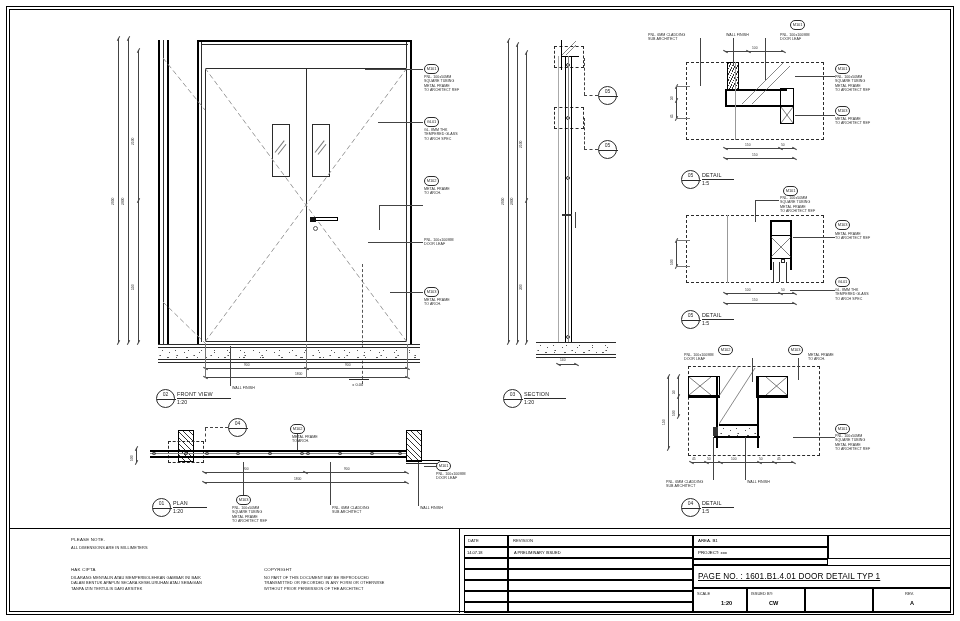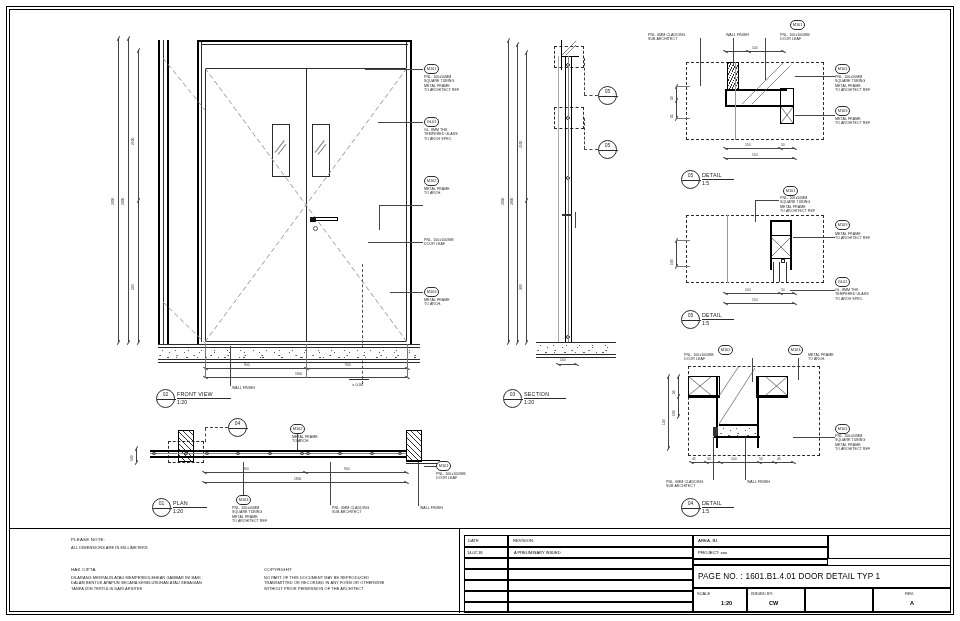--- a/index.html
+++ b/index.html
@@ -657,21 +657,21 @@
     <div class="tbcell" style="left:499px;top:73px;width:185px;height:11px;"></div>
 
     <div class="tbcell" style="left:684px;top:6px;width:135px;height:12px;"></div>
     <div class="tbval" style="left:689px;top:9px;">AREA. B1</div>
     <div class="tbcell" style="left:684px;top:18px;width:135px;height:12px;"></div>
     <div class="tbval" style="left:689px;top:21px;">PROJECT: xxx</div>
     <div class="tbcell" style="left:819px;top:6px;width:123px;height:24px;"></div>
     <div class="tbcell" style="left:684px;top:30px;width:135px;height:6px;"></div>
 
     <div class="tbcell" style="left:684px;top:36px;width:258px;height:23px;"></div>
-    <div class="tbbig" style="left:689px;top:43px;">PAGE NO. : 1601.B1.4.01 DOOR DETAIL TYP 1</div>
+    <div class="tbbig" style="left:689px;top:43px;text-decoration:underline;">PAGE NO. : 1601.B1.4.01 DOOR DETAIL TYP 1</div>
 
     <div class="tbcell" style="left:684px;top:59px;width:54px;height:25px;"></div>
     <div class="tblabel" style="left:688px;top:62px;font-size:4px;">SCALE</div>
     <div class="tbctr" style="left:712px;top:71px;">1:20</div>
 
     <div class="tbcell" style="left:738px;top:59px;width:58px;height:25px;"></div>
     <div class="tblabel" style="left:742px;top:62px;font-size:4px;">ISSUED BY:</div>
     <div class="tbctr" style="left:760px;top:71px;">CW</div>
 
     <div class="tbcell" style="left:796px;top:59px;width:68px;height:25px;"></div>

